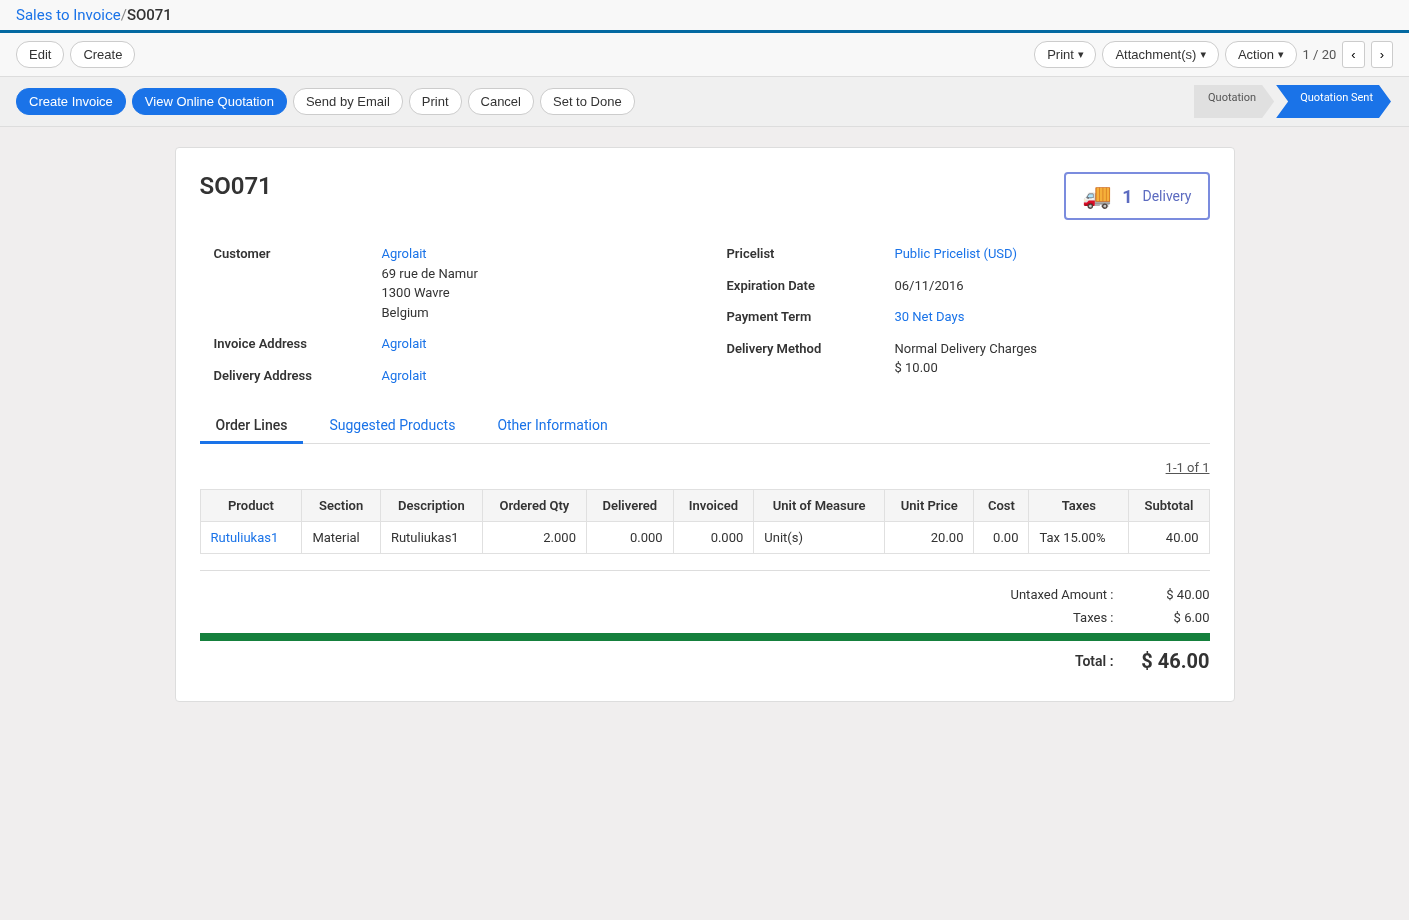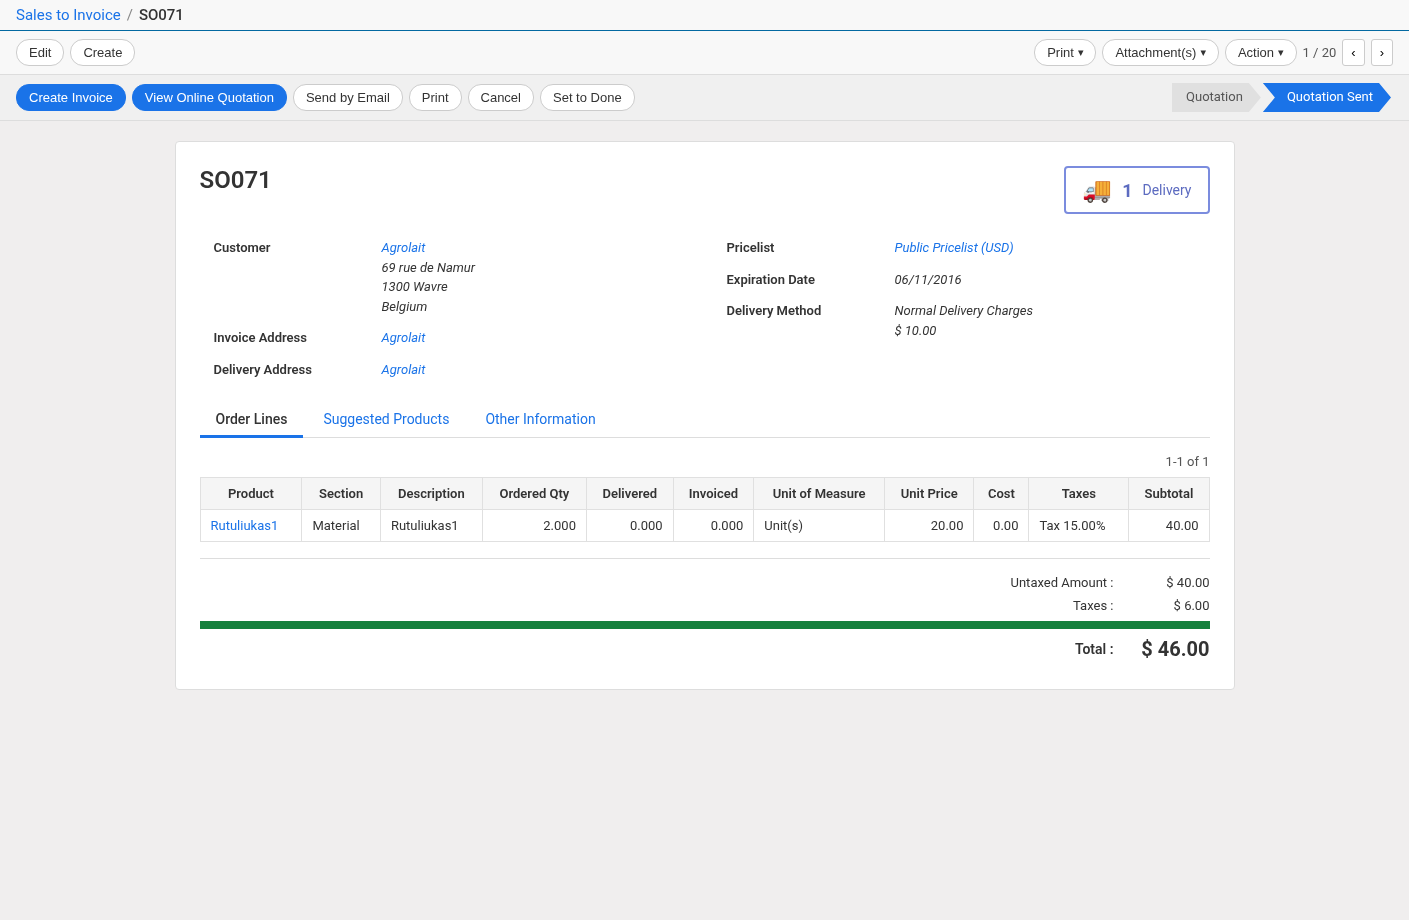--- a/index.html
+++ b/index.html
@@ -7,24 +7,24 @@
       font-family: -apple-system, BlinkMacSystemFont, 'Segoe UI', Roboto, sans-serif;
       font-size: 14px;
       background: #f0eeee;
       color: #333;
     }
 
     
     .breadcrumb-bar {
       background: #f8f8f8;
       padding: 6px 16px;
-      border-bottom: 1px solid #0369a1;
-      display: flex;
-      align-items: center;
-      gap: 6px;
+      border-bottom: 3px solid #0369a1;
+      display: flex;
+      align-items: center;
+      gap: 0;
     }
     .breadcrumb-link {
       color: #1a73e8;
       text-decoration: none;
       font-size: 15px;
     }
     .breadcrumb-sep {
       color: #888;
       font-size: 15px;
     }
@@ -100,24 +100,24 @@
       align-items: center;
       gap: 0;
     }
 
     
     .status-pipeline {
       display: flex;
       align-items: center;
     }
     .status-step {
-      padding: 6px 18px 8px 24px;
+      padding: 6px 18px 14px 24px;
       background: #e0e0e0;
       color: #555;
-      font-size: 13px;
+      font-size: 11px;
       position: relative;
       clip-path: polygon(0 0, calc(100% - 12px) 0, 100% 50%, calc(100% - 12px) 100%, 0 100%, 12px 50%);
       margin-right: 2px;
     }
     .status-step:first-child {
       clip-path: polygon(0 0, calc(100% - 12px) 0, 100% 50%, calc(100% - 12px) 100%, 0 100%);
       padding-left: 14px;
     }
     .status-step.active {
       background: #1a73e8;
@@ -190,33 +190,32 @@
     .field-label {
       font-weight: 600;
       color: #333;
       font-size: 13px;
       padding-top: 2px;
     }
     .field-value {
       color: #333;
       font-size: 13px;
       line-height: 1.5;
-      font-style: italic;
     }
     .field-value.link {
       color: #1a73e8;
       cursor: pointer;
       text-decoration: none;
     }
 
     
     .tabs {
       border-bottom: 1px solid #ddd;
       display: flex;
-      gap: 4px;
+      gap: 10px;
       margin-bottom: 16px;
     }
     .tab {
       padding: 8px 16px;
       cursor: pointer;
       font-size: 14px;
       color: #1a73e8;
       border-bottom: 3px solid transparent;
       margin-bottom: -1px;
     }
@@ -252,21 +251,22 @@
       cursor: pointer;
     }
     .order-table td.num {
       text-align: right;
     }
 
     .table-count {
       text-align: right;
       font-size: 13px;
       color: #555;
-      margin-bottom: 8px;
+      margin-bottom: 14px;
+      text-decoration: underline;
     }
 
     
     .totals-section {
       margin-top: 16px;
       border-top: 1px solid #ddd;
       padding-top: 12px;
     }
     .total-row {
       display: flex;
@@ -384,20 +384,24 @@
         <div class="field-row">
           <span class="field-label">Pricelist</span>
           <a class="field-value link">Public Pricelist (USD)</a>
         </div>
 
         <div class="field-row">
           <span class="field-label">Expiration Date</span>
           <span class="field-value">06/11/2016</span>
         </div>
 
+        <div class="field-row">
+          <span class="field-label">Payment Term</span>
+          <a class="field-value link">30 Net Days</a>
+        </div>
 
         <div class="field-row">
           <span class="field-label">Delivery Method</span>
           <div class="field-value">
             <span>Normal Delivery Charges</span><br>
             <span>$ 10.00</span>
           </div>
         </div>
       </div>
     </div>

